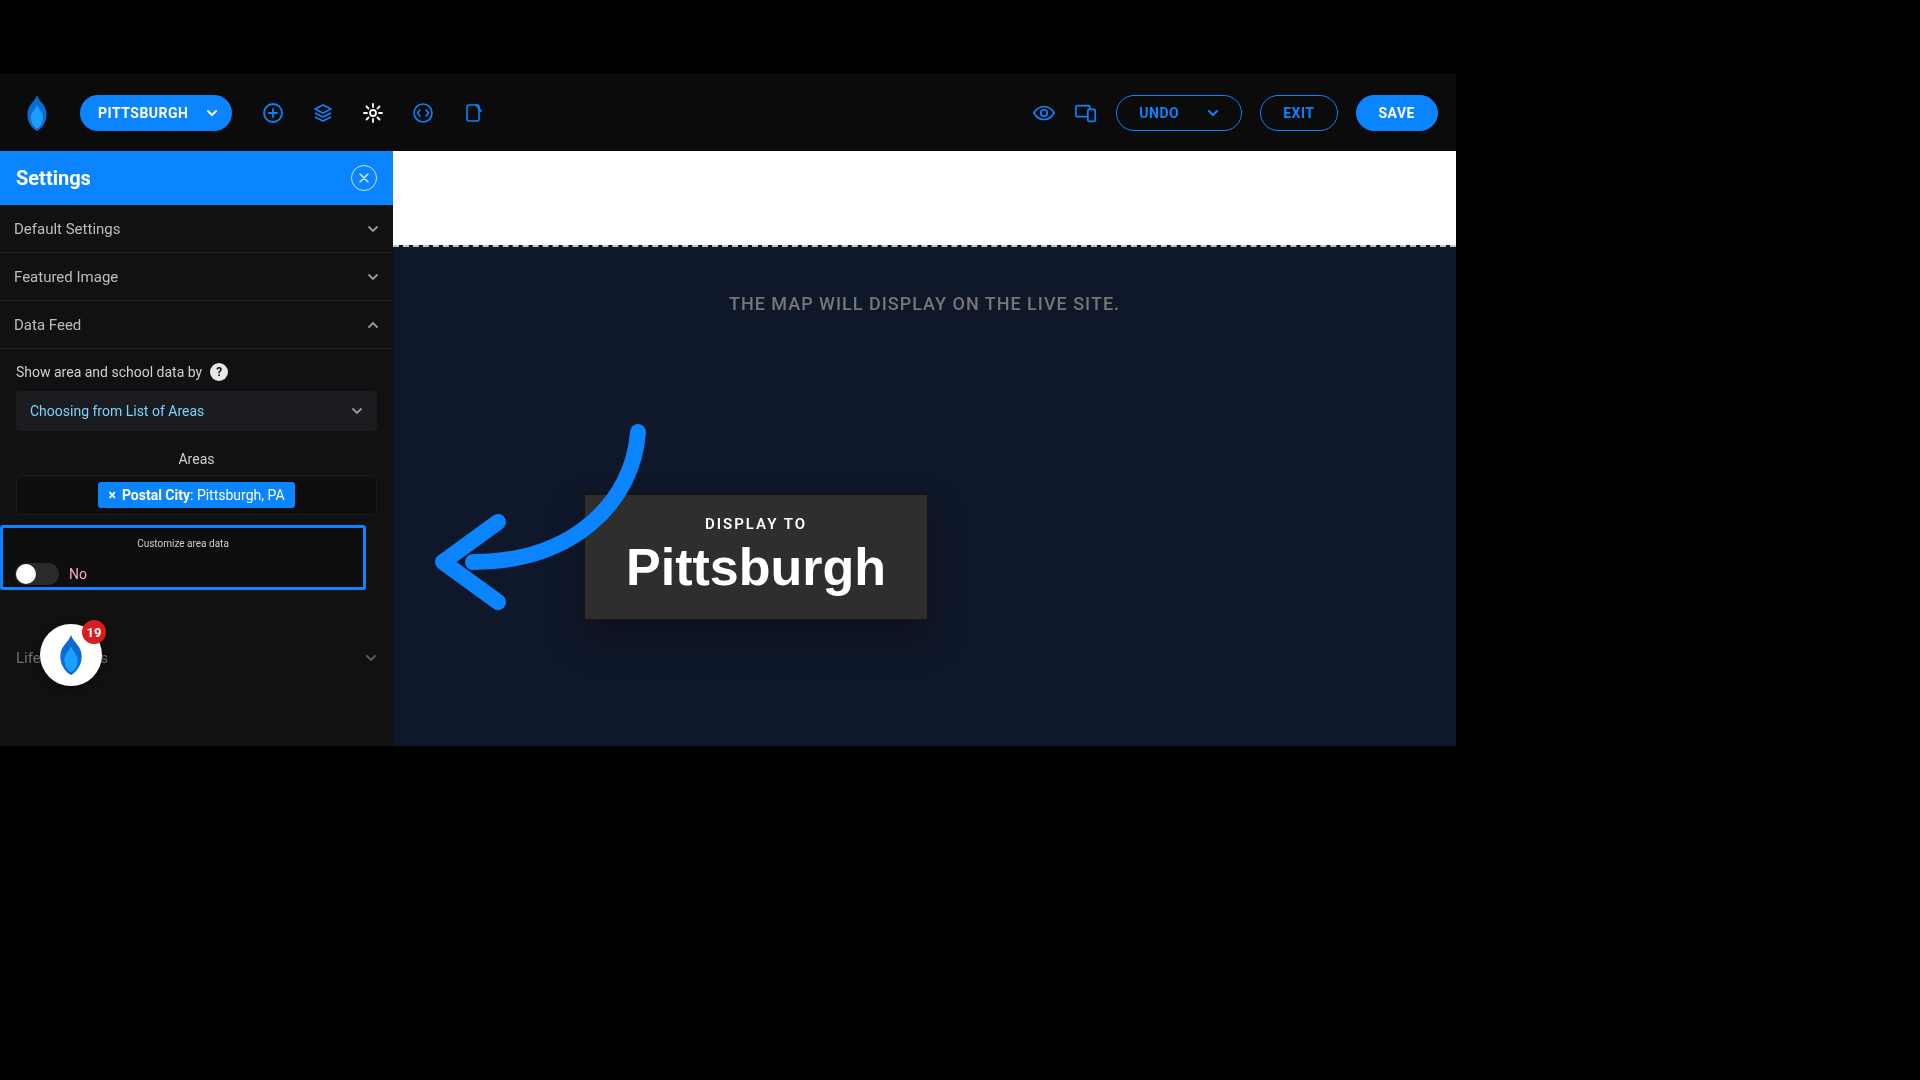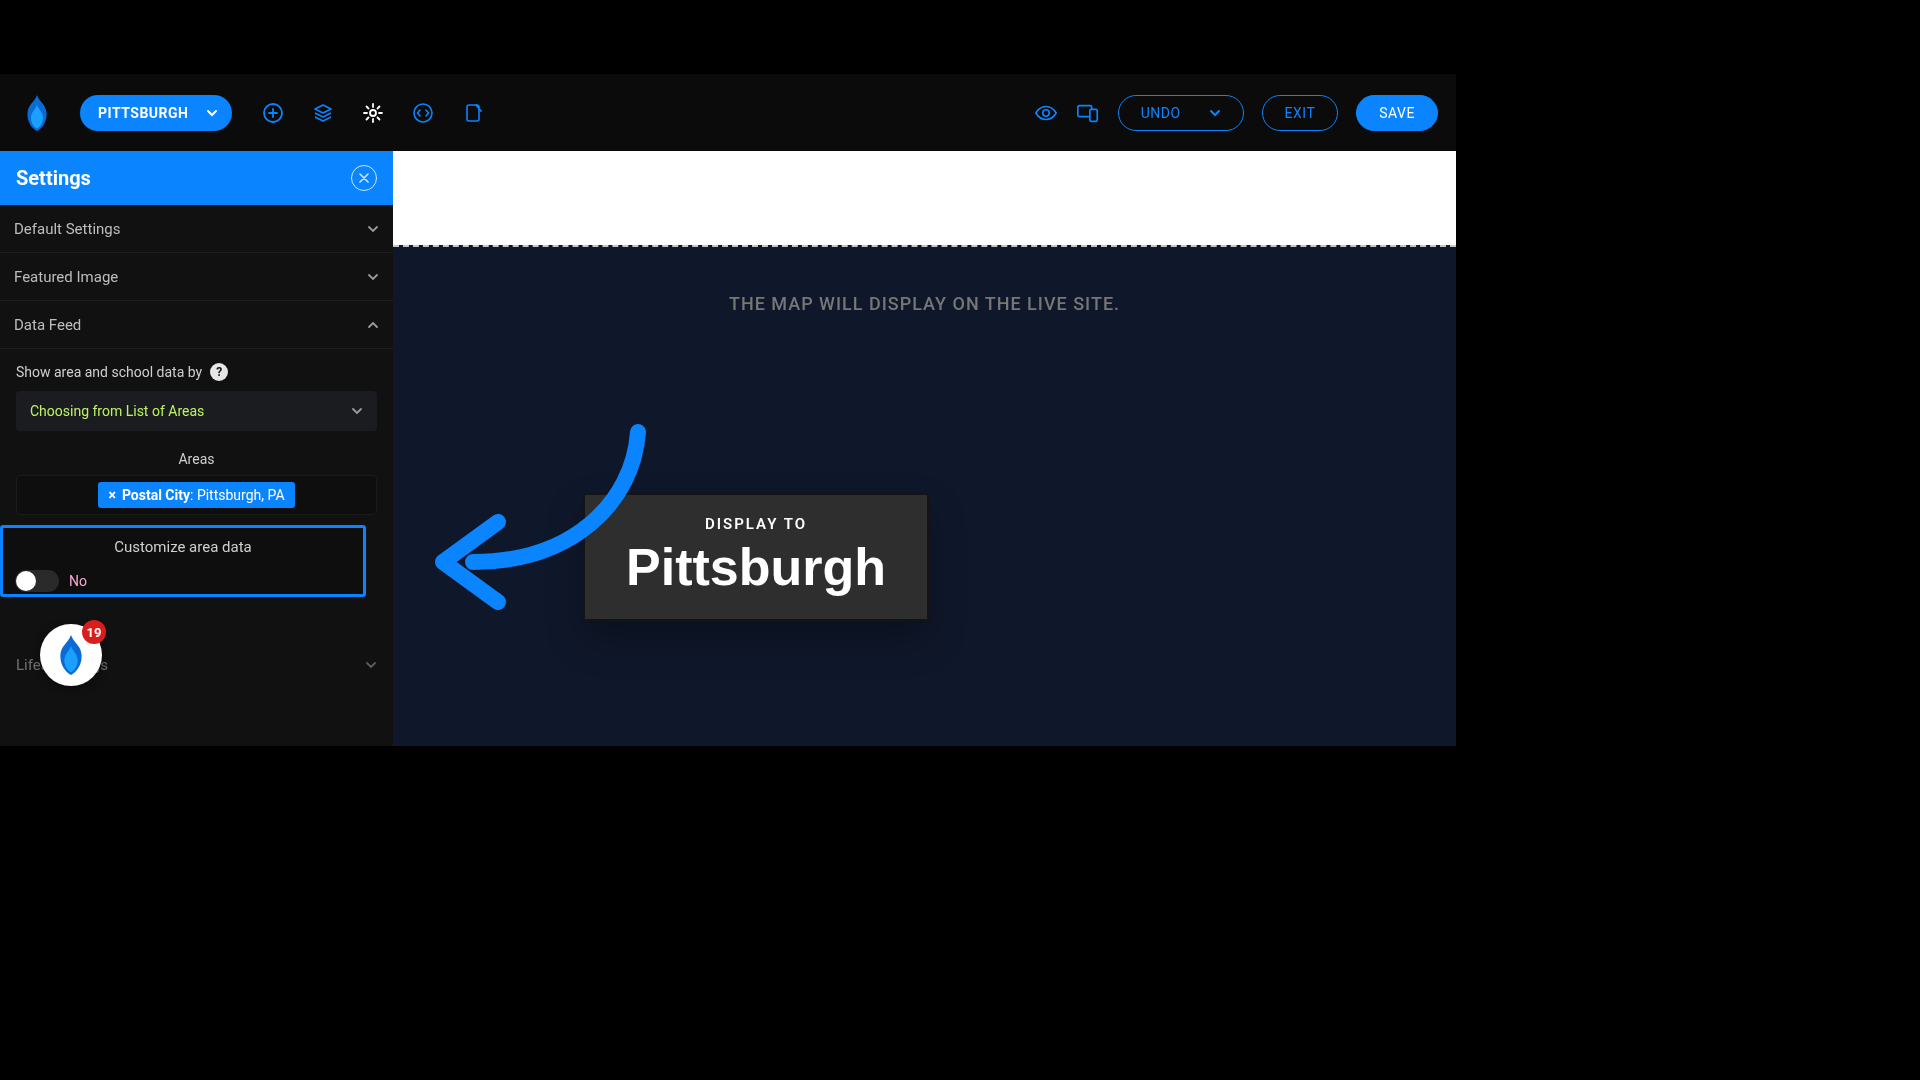--- a/index.html
+++ b/index.html
@@ -13,43 +13,43 @@
   .toolbar { position:relative; width:100%; height:77px; background:#0b0b0b; display:flex; align-items:center; padding:0 18px; }
   .logo { width:38px; height:38px; border-radius:10px; display:flex; align-items:center; justify-content:center; margin-right:24px;}
   .logo svg { width:30px; height:36px; }
   .page-pill { height:36px; background:#0a84ff; color:#fff; border-radius:18px; display:flex; align-items:center; padding:0 14px 0 18px; font-weight:700; font-size:14px; letter-spacing:0.5px; cursor:pointer; }
   .page-pill .chev { margin-left:18px; }
   .tool-icons { display:flex; align-items:center; gap:28px; margin-left:30px; }
   .tool-icon { width:22px; height:22px; display:flex; align-items:center; justify-content:center; color:#0a84ff; cursor:pointer; }
   .tool-icon.active { color:#fff; }
   .toolbar-right { margin-left:auto; display:flex; align-items:center; gap:18px; }
   .r-icon { width:24px; height:24px; color:#0a84ff; display:flex; align-items:center; justify-content:center; cursor:pointer; }
-  .pill-btn { height:36px; border:1.5px solid #0a84ff; color:#0a84ff; background:transparent; border-radius:18px; padding:0 22px; font-weight:400; font-size:14px; display:flex; align-items:center; cursor:pointer; letter-spacing:0.5px;}
+  .pill-btn { height:36px; border:1.5px solid #0a84ff; color:#0a84ff; background:transparent; border-radius:18px; padding:0 22px; font-weight:700; font-size:14px; display:flex; align-items:center; cursor:pointer; letter-spacing:0.5px;}
   .pill-btn .chev { margin-left:28px; }
   .pill-btn.solid { background:#0a84ff; color:#fff; border-color:#0a84ff; }
 
   
   .workspace { position:absolute; left:0; top:151px; right:0; bottom:70px; display:flex; }
   .sidebar { width:393px; background:#111; color:#ddd; display:flex; flex-direction:column; position:relative; }
   .panel-header { background:#0a84ff; height:54px; display:flex; align-items:center; padding:0 16px; color:#fff; font-weight:700; font-size:20px;}
   .panel-close { margin-left:auto; width:26px; height:26px; border:1.5px solid #cfe7ff; border-radius:50%; display:flex; align-items:center; justify-content:center; color:#cfe7ff; cursor:pointer; font-size:12px;}
   .section-row { height:48px; display:flex; align-items:center; padding:0 14px; border-bottom:1px solid #1e1e1e; cursor:pointer; font-size:15px; color:#bdbdbd;}
   .section-row .chev-s { margin-left:auto; color:#9a9a9a; }
   .section-body { padding:14px 16px 8px;text-align:center; }
   .field-label { display:flex; align-items:center; gap:8px; font-size:14px; color:#cfcfcf; margin-bottom:10px;}
   .help-badge { width:18px; height:18px; border-radius:50%; background:#e7e7e7; color:#111; font-size:12px; font-weight:700; display:flex; align-items:center; justify-content:center;}
-  .select-box { background:#1b1c1f; border-radius:4px; height:40px; display:flex; align-items:center; padding:0 14px; color:#bef264; font-size:14px; cursor:pointer; }
+  .select-box { background:#1b1c1f; border-radius:4px; height:40px; display:flex; align-items:center; padding:0 14px; color:#7dd3fc; font-size:14px; cursor:pointer; }
   .select-box .chev-s { margin-left:auto; color:#9a9a9a; }
   .areas-label { margin:20px 0 8px; font-size:14px; color:#cfcfcf;}
   .tags-box { background:#0e0e0e; border:1px solid #1b1b1b; border-radius:4px; padding:6px; }
   .tag { display:inline-flex; align-items:center; background:#0a84ff; color:#fff; font-size:14px; border-radius:3px; padding:5px 10px; }
   .tag .x { margin-right:6px; font-weight:700;}
   .tag .strong {font-weight:700;}
   .highlight-box { margin-top:10px; border:3px solid #0a84ff; border-radius:3px; background:#0e0e0e; padding:10px 12px 2px; position:relative; left:-16px; width:366px;}
-  .hl-label { color:#cfcfcf; font-size:15px;}
+  .hl-label { color:#cfcfcf; font-size:10px;}
   .toggle-row { display:flex; align-items:center; gap:10px; margin-top:14px;}
   .toggle { width:44px; height:22px; background:#2a2a2a; border-radius:11px; position:relative; cursor:pointer;}
   .toggle .knob { width:20px; height:20px; background:#fff; border-radius:50%; position:absolute; top:1px; left:1px;}
   .toggle-label { color:#f9a8d4; font-size:14px;}
   .lifestyle { margin-top:48px; opacity:0.55;}
   .chat-bubble { position:absolute; left:40px; bottom:60px; width:62px; height:62px; background:#fff; border-radius:50%; display:flex; align-items:center; justify-content:center; box-shadow:0 2px 8px rgba(0,0,0,0.4); cursor:pointer;}
   .badge { position:absolute; top:-4px; right:-4px; min-width:24px; height:24px; background:#d91d1d; color:#fff; border-radius:12px; font-size:13px; font-weight:700; display:flex; align-items:center; justify-content:center; padding:0 4px;}
 
   
   .canvas { flex:1; background:#fff; position:relative; }

